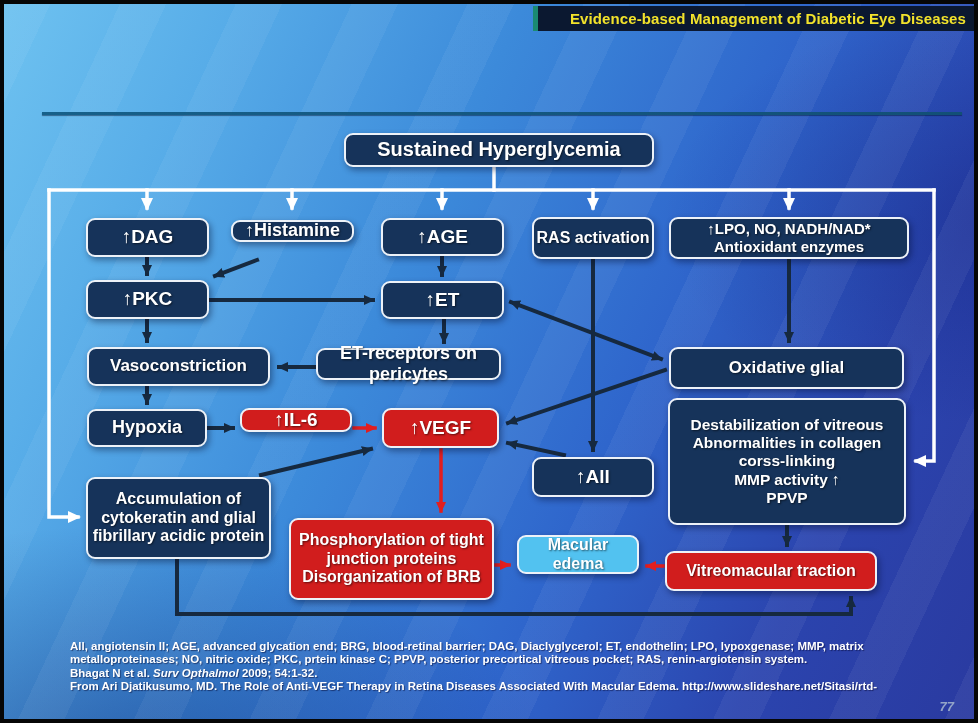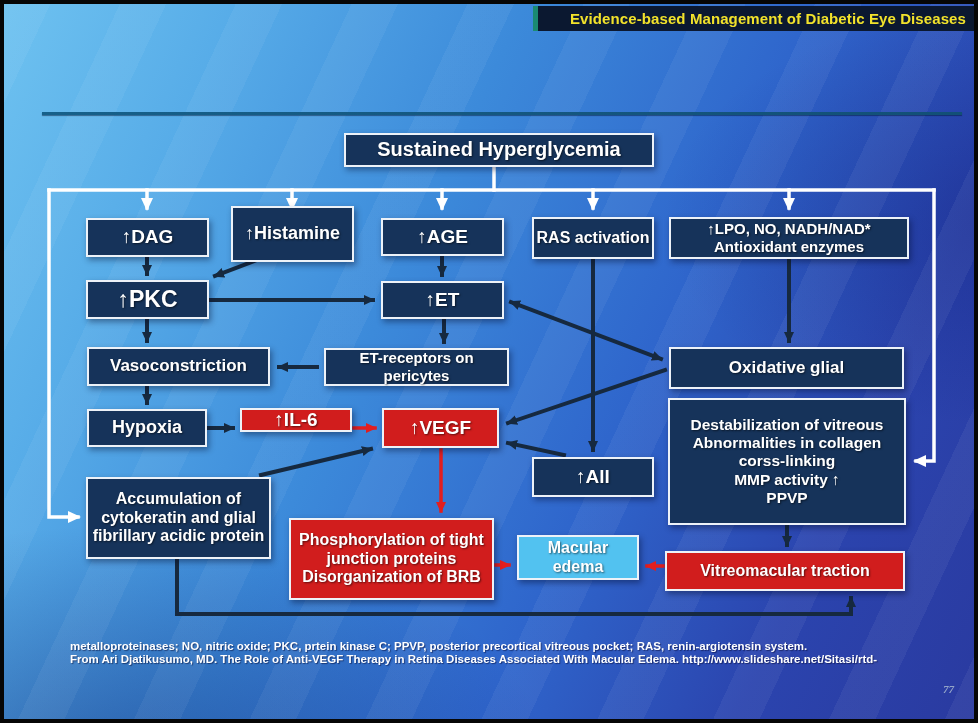--- a/index.html
+++ b/index.html
@@ -32,37 +32,37 @@
     background:linear-gradient(90deg,#16608a,#124f76); box-shadow:0 1px 1px rgba(0,20,50,.5);
   }
   .genetic {
     position:absolute; left:742px; top:137px; width:230px; text-align:center;
     color:#ffffff; font-weight:bold; font-size:17px; text-shadow:1px 1px 2px rgba(0,0,60,.6);
   }
   .node {
     position:absolute; box-sizing:border-box;
     display:flex; align-items:center; justify-content:center; text-align:center;
     color:#fff; font-weight:bold; line-height:1.18; white-space:pre-line;
-    border:2px solid #edf2f8; border-radius:0;
+    border:2px solid #edf2f8; border-radius:9px;
     box-shadow:2px 3px 6px rgba(0,10,40,.42);
     text-shadow:1px 1px 2px rgba(0,0,0,.55);
   }
   .navy { background:#16335a; }
   .red  { background:#d11d1d; }
   .sky  { background:#52c2f0; }
   svg.arrows { position:absolute; inset:0; pointer-events:none; }
   .footer {
     position:absolute; left:66px; top:636px; width:880px;
     color:#ffffff; font-size:11.5px; font-weight:600; line-height:13.4px;
     text-shadow:1px 1px 1px rgba(0,0,40,.5);
   }
   .footer .it { font-style:italic; }
   .pageno {
-    position:absolute; right:20px; bottom:24px;
-    color:#93a4c8; font-size:11px; font-style:italic; font-weight:bold;font-family:Liberation Serif, serif;
+    position:absolute; right:20px; bottom:5px;
+    color:#93a4c8; font-size:13px; font-style:italic; font-weight:bold;
   }
 </style>
 </head>
 <body>
 
 <div class="slide">
   <div class="streaks"></div>
 
   <div class="banner">
     <span>Evidence-based Management of Diabetic Eye Diseases</span>
@@ -120,50 +120,52 @@
       <path d="M350,424 L371,424" marker-end="url(#mRed)"></path>
       <path d="M437,446 L437,507" marker-end="url(#mRed)"></path>
       <path d="M492,561 L505,561" marker-end="url(#mRed)"></path>
       <path d="M659,562 L643,562" marker-end="url(#mRed)"></path>
     </g>
   </svg>
 
   <div>
     <div class="node navy" style="left:340px;top:129px;width:310px;height:34px;font-size:20px">Sustained Hyperglycemia</div>
     <div class="node navy" style="left:82px;top:214px;width:123px;height:39px;font-size:19px">↑DAG</div>
-    <div class="node navy" style="left:227px;top:202px;width:123px;height:56px;font-size:18px">↑Histamine</div>
+    <div class="node navy" style="left:227px;top:216px;width:123px;height:22px;font-size:18px">↑Histamine</div>
     <div class="node navy" style="left:377px;top:214px;width:123px;height:38px;font-size:19px">↑AGE</div>
     <div class="node navy" style="left:528px;top:213px;width:122px;height:42px;font-size:16px">RAS activation</div>
     <div class="node navy" style="left:665px;top:213px;width:240px;height:42px;font-size:15px">↑LPO, NO, NADH/NAD*
 Antioxidant enzymes</div>
-    <div class="node navy" style="left:82px;top:276px;width:123px;height:39px;font-size:23px">↑PKC</div>
+    <div class="node navy" style="left:82px;top:276px;width:123px;height:39px;font-size:19px">↑PKC</div>
     <div class="node navy" style="left:377px;top:277px;width:123px;height:38px;font-size:19px">↑ET</div>
     <div class="node navy" style="left:83px;top:343px;width:183px;height:39px;font-size:17px">Vasoconstriction</div>
-    <div class="node navy" style="left:320px;top:344px;width:185px;height:38px;font-size:15px">ET-receptors on
+    <div class="node navy" style="left:312px;top:344px;width:185px;height:32px;font-size:18px">ET-receptors on
 pericytes</div>
     <div class="node navy" style="left:665px;top:343px;width:235px;height:42px;font-size:17px">Oxidative glial</div>
     <div class="node navy" style="left:83px;top:405px;width:120px;height:38px;font-size:18px">Hypoxia</div>
     <div class="node red" style="left:236px;top:404px;width:112px;height:24px;font-size:19px">↑IL-6</div>
     <div class="node red" style="left:378px;top:404px;width:117px;height:40px;font-size:19px">↑VEGF</div>
     <div class="node navy" style="left:528px;top:453px;width:122px;height:40px;font-size:19px">↑All</div>
     <div class="node navy" style="left:664px;top:394px;width:238px;height:127px;font-size:15.5px">Destabilization of vitreous
 Abnormalities in collagen
 corss-linking
 MMP activity ↑
 PPVP</div>
     <div class="node navy" style="left:82px;top:473px;width:185px;height:82px;font-size:16px">Accumulation of
 cytokeratin and glial
 fibrillary acidic protein</div>
     <div class="node red" style="left:285px;top:514px;width:205px;height:82px;font-size:16px">Phosphorylation of tight
 junction proteins
 Disorganization of BRB</div>
-    <div class="node sky" style="left:513px;top:531px;width:122px;height:45px;font-size:16px">Macular
+    <div class="node sky" style="left:513px;top:531px;width:122px;height:39px;font-size:16px">Macular
 edema</div>
-    <div class="node red" style="left:661px;top:547px;width:240px;height:40px;font-size:16px">Vitreomacular traction</div>
+    <div class="node red" style="left:661px;top:547px;width:212px;height:40px;font-size:16px">Vitreomacular traction</div>
   </div>
 
   <div class="footer">
+    <div>All, angiotensin II; AGE, advanced glycation end; BRG, blood-retinal barrier; DAG, Diaclyglycerol; ET, endothelin; LPO, lypoxgenase; MMP, matrix</div>
     <div>metalloproteinases; NO, nitric oxide; PKC, prtein kinase C; PPVP, posterior precortical vitreous pocket; RAS, renin-argiotensin system.</div>
+    <div><span>Bhagat N et al. </span><span class="it">Surv Opthalmol</span><span> 2009; 54:1-32.</span></div>
     <div>From Ari Djatikusumo, MD. The Role of Anti-VEGF Therapy in Retina Diseases Associated With Macular Edema. http://www.slideshare.net/Sitasi/rtd-</div>
   </div>
 
   <div class="pageno">77</div>
 </div>
 
 </body></html>

